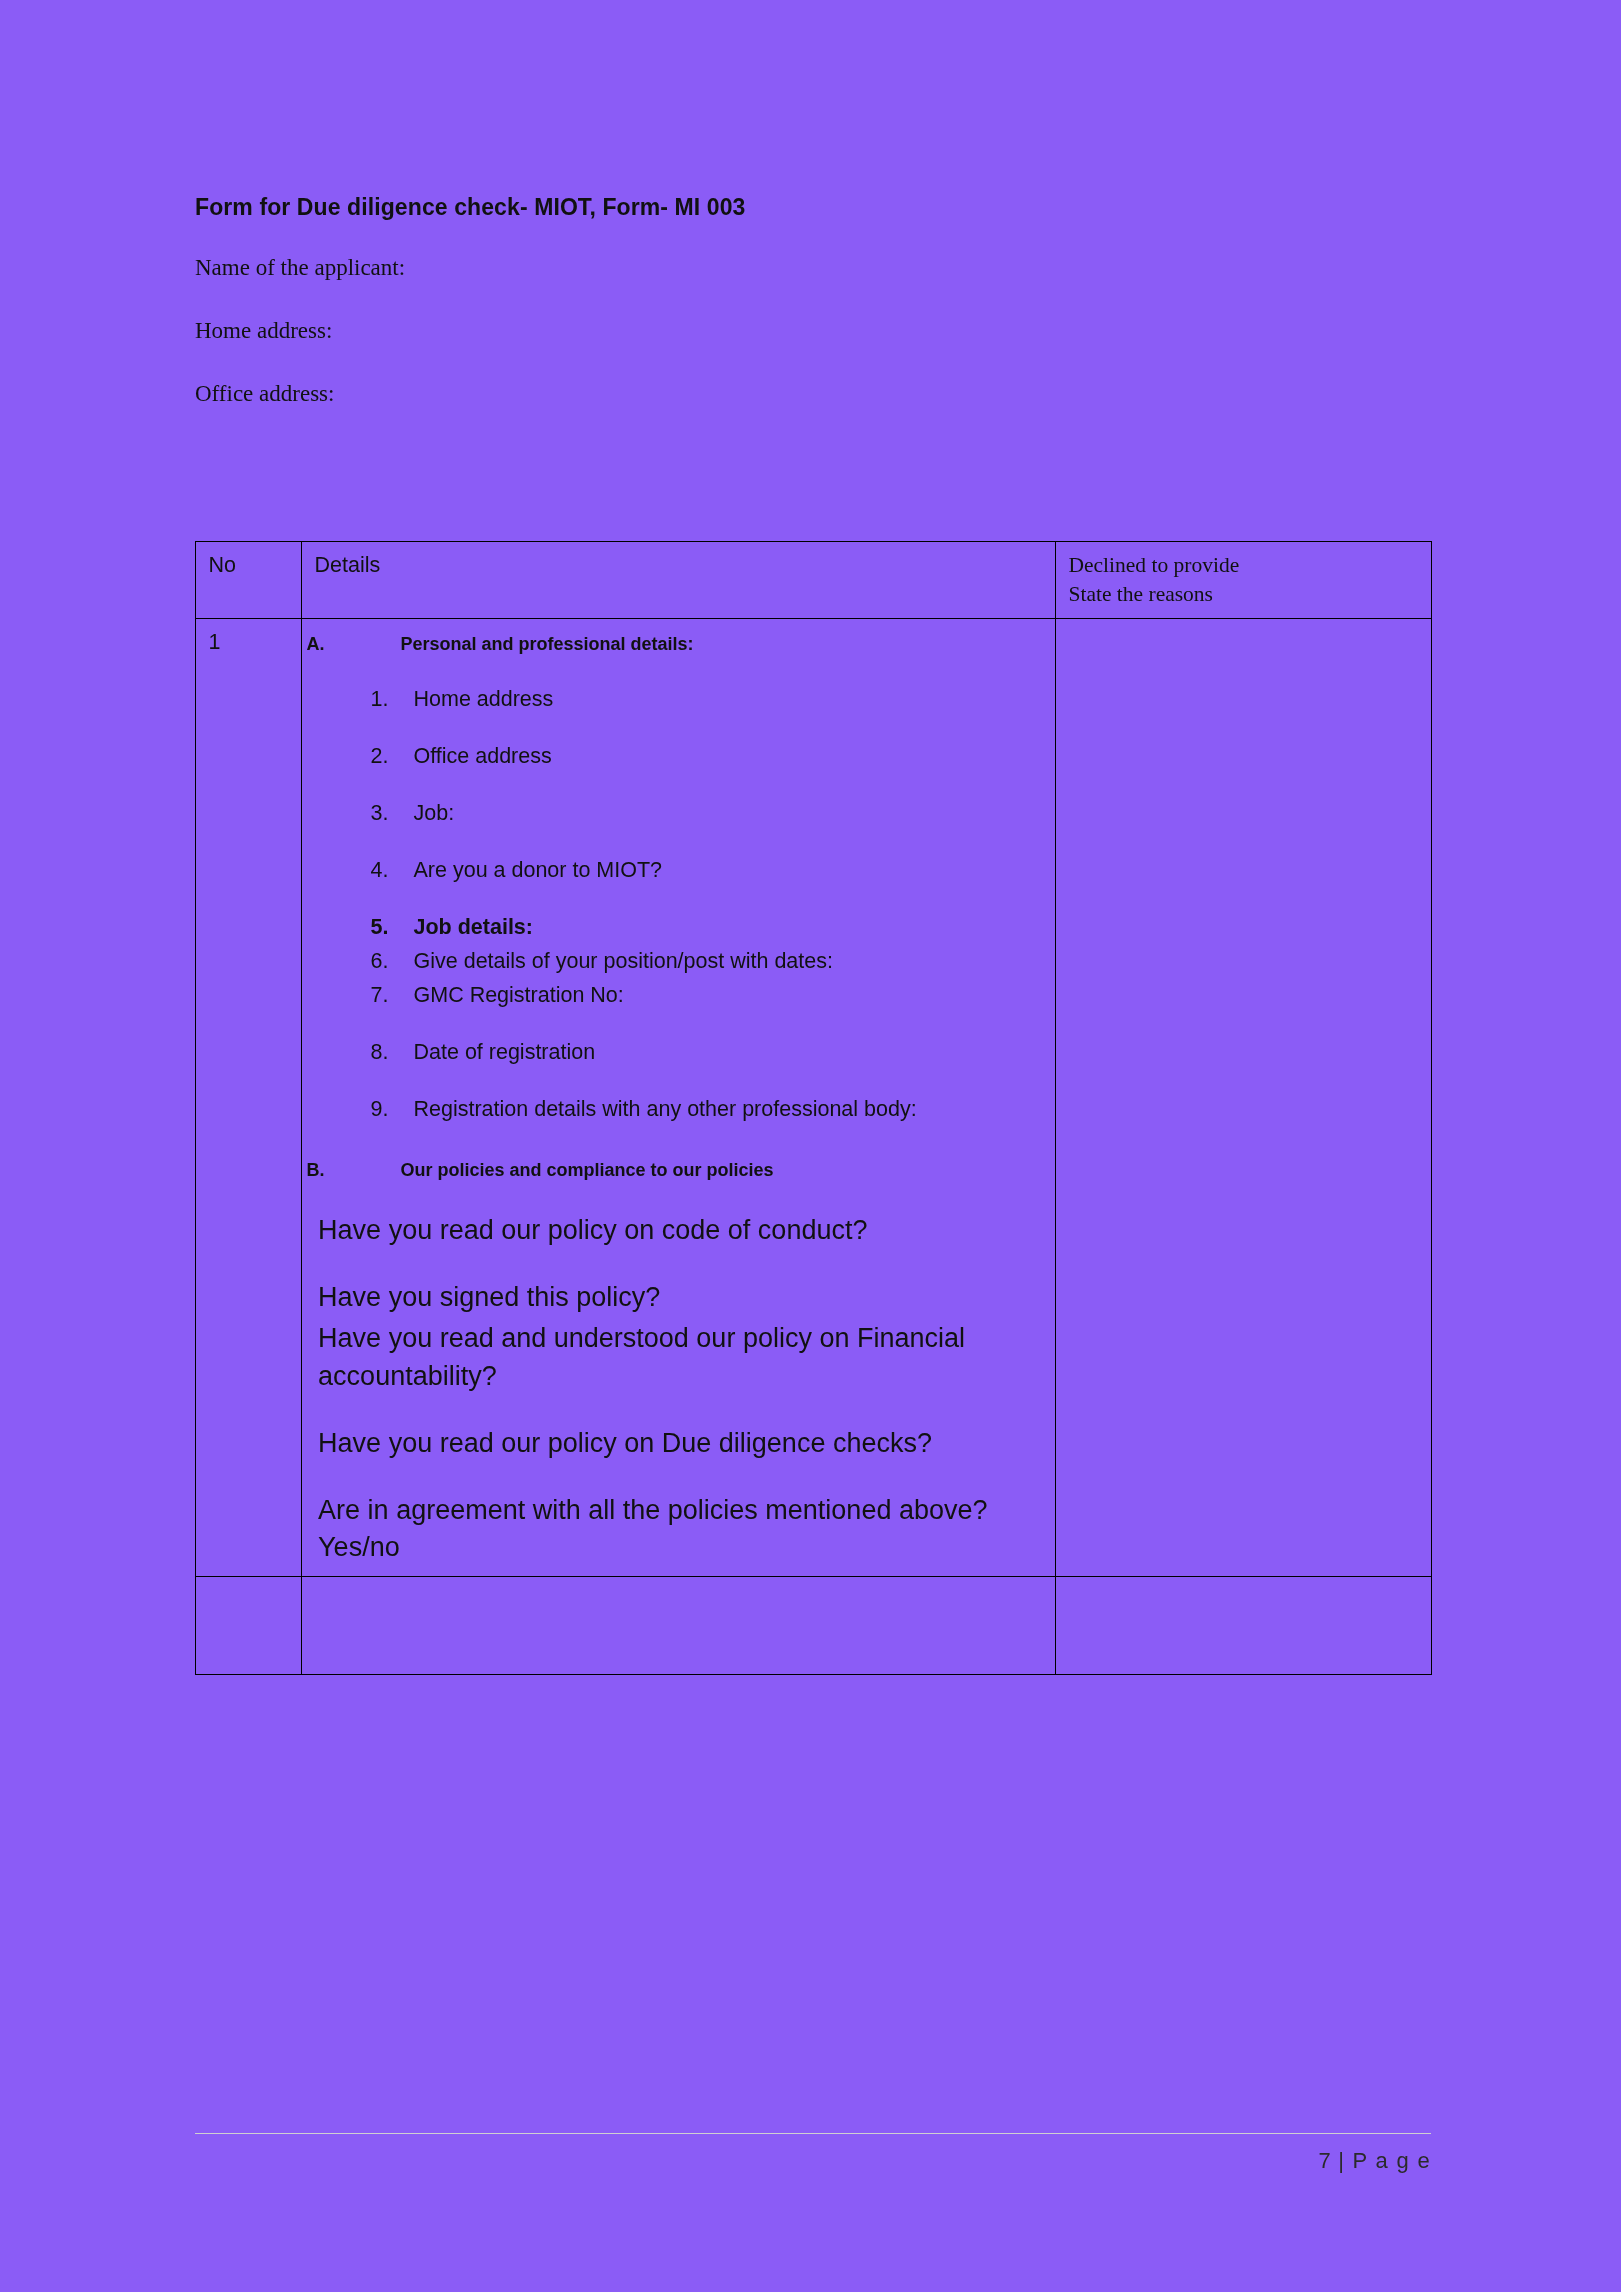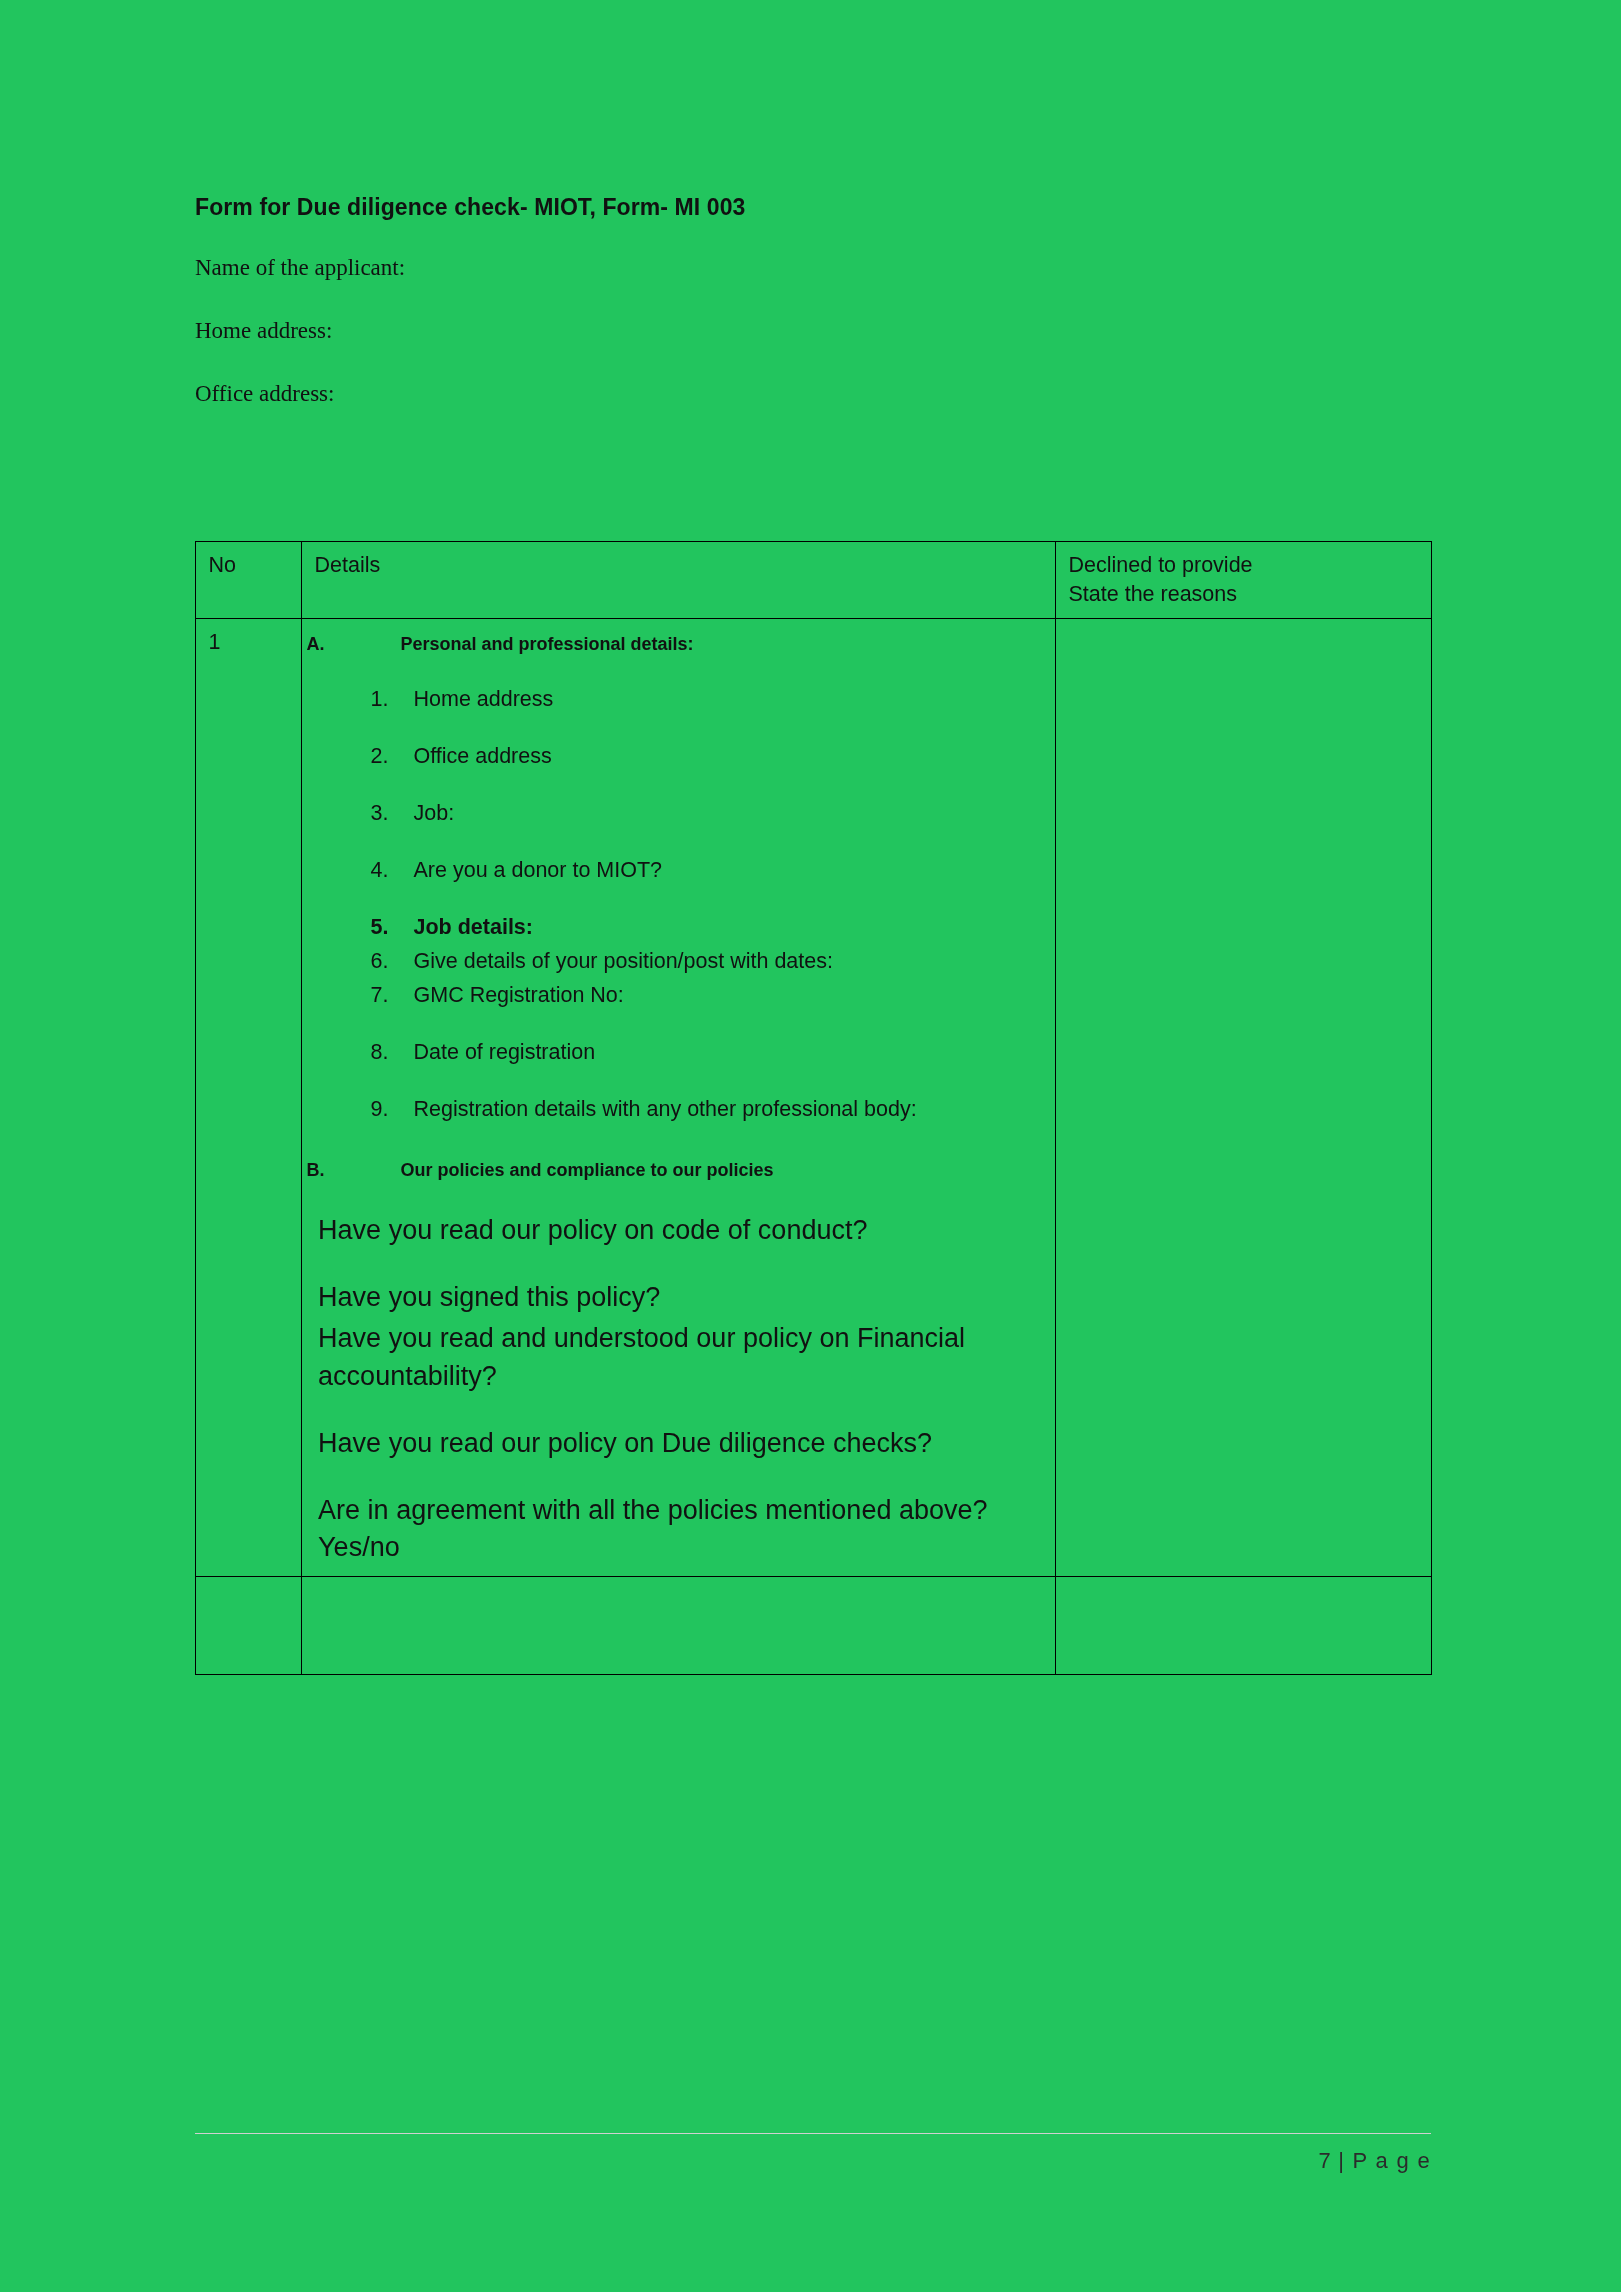--- a/index.html
+++ b/index.html
@@ -14,21 +14,21 @@
     color: #111111;
     position: relative;
     overflow: hidden;
   }
   .page {
     position: absolute;
     left: 0;
     top: 0;
     width: 1621px;
     height: 2293px;
-    background: #22c55e;
+    background: #8b5cf6;
   }
   .content {
     position: absolute;
     left: 195px;
     top: 193px;
     width: 1236px;
   }
   .doc-title {
     font-size: 23px;
     font-weight: bold;
@@ -61,20 +61,21 @@
   .col-no { width: 106px; }
   .col-details { width: 754px; }
   .col-declined { width: 376px; }
 
   .hdr-cell {
     font-size: 21.5px;
     line-height: 1.38;
   }
   .hdr-sub {
     display: block;
+    font-family: Liberation Serif, serif;
   }
   .row-no {
     font-size: 21.5px;
   }
   .details-cell {
     padding-top: 10.7px;
     padding-bottom: 21.5px;
   }
   .lettered {
     font-weight: bold;

